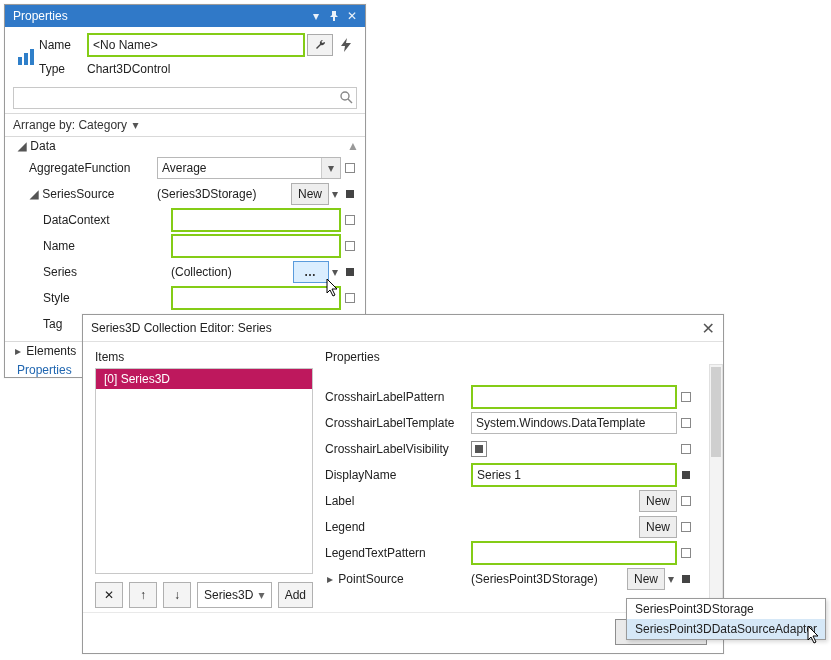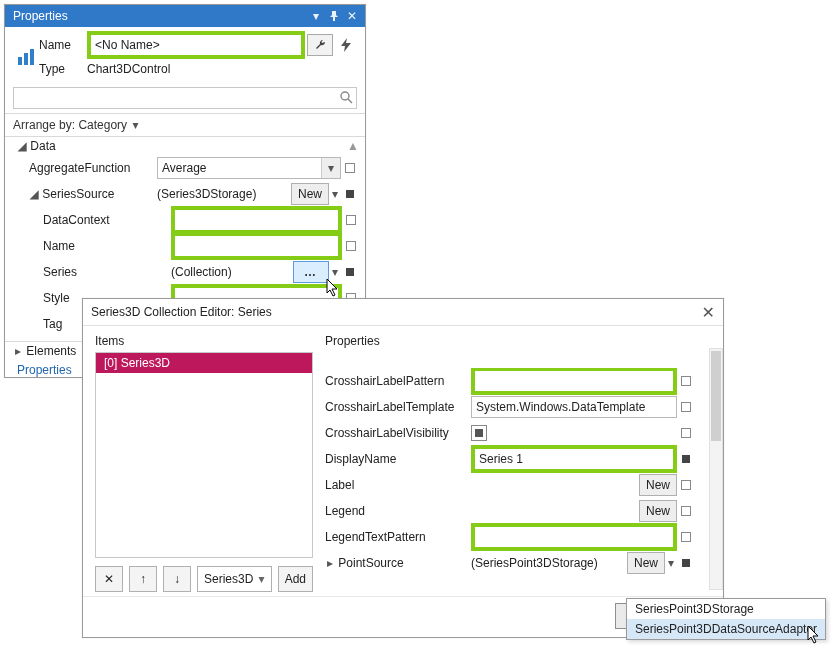--- a/index.html
+++ b/index.html
@@ -8,21 +8,21 @@
 
 
 #propWin{left:4px;top:4px;width:360px;height:372px}
 #propWin .titlebar{height:22px;background:#3079c8;color:#fff;display:flex;align-items:center;padding:0 4px 0 8px;font-size:12px}
 #propWin .titlebar .spacer{flex:1}
 #propWin .titlebar .tb-btn{width:18px;height:18px;display:flex;align-items:center;justify-content:center;color:#fff;opacity:.9}
 .row{display:flex;align-items:center;height:24px;padding:2px 8px}
 .row .rlabel{width:48px}
 .headerbox{display:flex;align-items:center;padding:6px 8px 2px 8px}
 .iconbox{width:26px;height:26px;display:flex;align-items:center;justify-content:center}
-.txtinput{height:20px;border:4px solid #84cc16;background:#fff;padding:0 4px;font:inherit;color:#222}
+.txtinput{height:20px;border:2px solid #84cc16;background:#fff;padding:0 4px;font:inherit;color:#222}
 .smallbtn{height:22px;min-width:22px;border:1px solid #aaa;background:#f2f2f2;display:flex;align-items:center;justify-content:center;font:inherit}
 .searchrow{padding:4px 8px;display:flex;justify-content:flex-end}
 .searchbox{height:20px;border:1px solid #c8c8c8;width:100%;position:relative}
 .searchbox .mag{position:absolute;right:3px;top:2px;color:#888}
 .divider{border-top:1px solid #d9d9d9}
 .arrangebar{display:flex;align-items:center;padding:4px 8px;color:#333}
 .propgrid{padding:0 6px}
 .pgroup{padding:2px 0 2px 6px;display:flex;align-items:center}
 .pgrow{display:flex;align-items:center;height:26px}
 .pgrow .plabel{flex:0 0 128px;padding-left:18px}
@@ -32,21 +32,21 @@
 .combo{height:20px;border:1px solid #b8b8b8;background:#fff;display:flex;align-items:center;padding:0 4px;flex:1;position:relative}
 .combo .dd{position:absolute;right:0;top:0;width:18px;height:100%;border-left:1px solid #ccc;background:#eee;display:flex;align-items:center;justify-content:center;color:#555}
 .marker-empty{width:8px;height:8px;border:1px solid #888}
 .marker-filled{width:8px;height:8px;background:#444}
 .ellipsis-btn{width:34px;height:20px;border:1px solid #5a9bdc;background:#dbeeff;display:flex;align-items:center;justify-content:center;letter-spacing:2px;font-weight:bold;color:#333}
 .elementsRow{display:flex;align-items:center;padding:2px 8px}
 .footerTabs{display:flex;padding:0 6px}
 .footerTabs .ftab{padding:2px 6px;color:#2066b0;border-top:1px solid transparent}
 
 
-#dlg{left:82px;top:298px;width:640px;height:338px}
+#dlg{left:82px;top:314px;width:640px;height:338px}
 #dlg .dlgtitle{height:26px;display:flex;align-items:center;padding:0 8px;background:#fff;border-bottom:1px solid #e0e0e0}
 #dlg .dlgtitle .spacer{flex:1}
 #dlg .body{display:flex;height:270px}
 #dlg .leftcol{width:218px;padding:8px 8px 4px 12px;display:flex;flex-direction:column}
 #dlg .rightcol{flex:1;padding:8px 12px 4px 4px;position:relative}
 #dlg .listbox{flex:1;border:1px solid #c8c8c8;background:#fff;margin-top:4px}
 #dlg .listitem{padding:3px 8px}
 #dlg .listitem.selected{background:#be185d;color:#fff}
 #dlg .listctrls{display:flex;gap:6px;margin-top:8px;align-items:center}
 #dlg .iconbtn{width:26px;height:24px;border:1px solid #b0b0b0;background:#f4f4f4;display:flex;align-items:center;justify-content:center}

